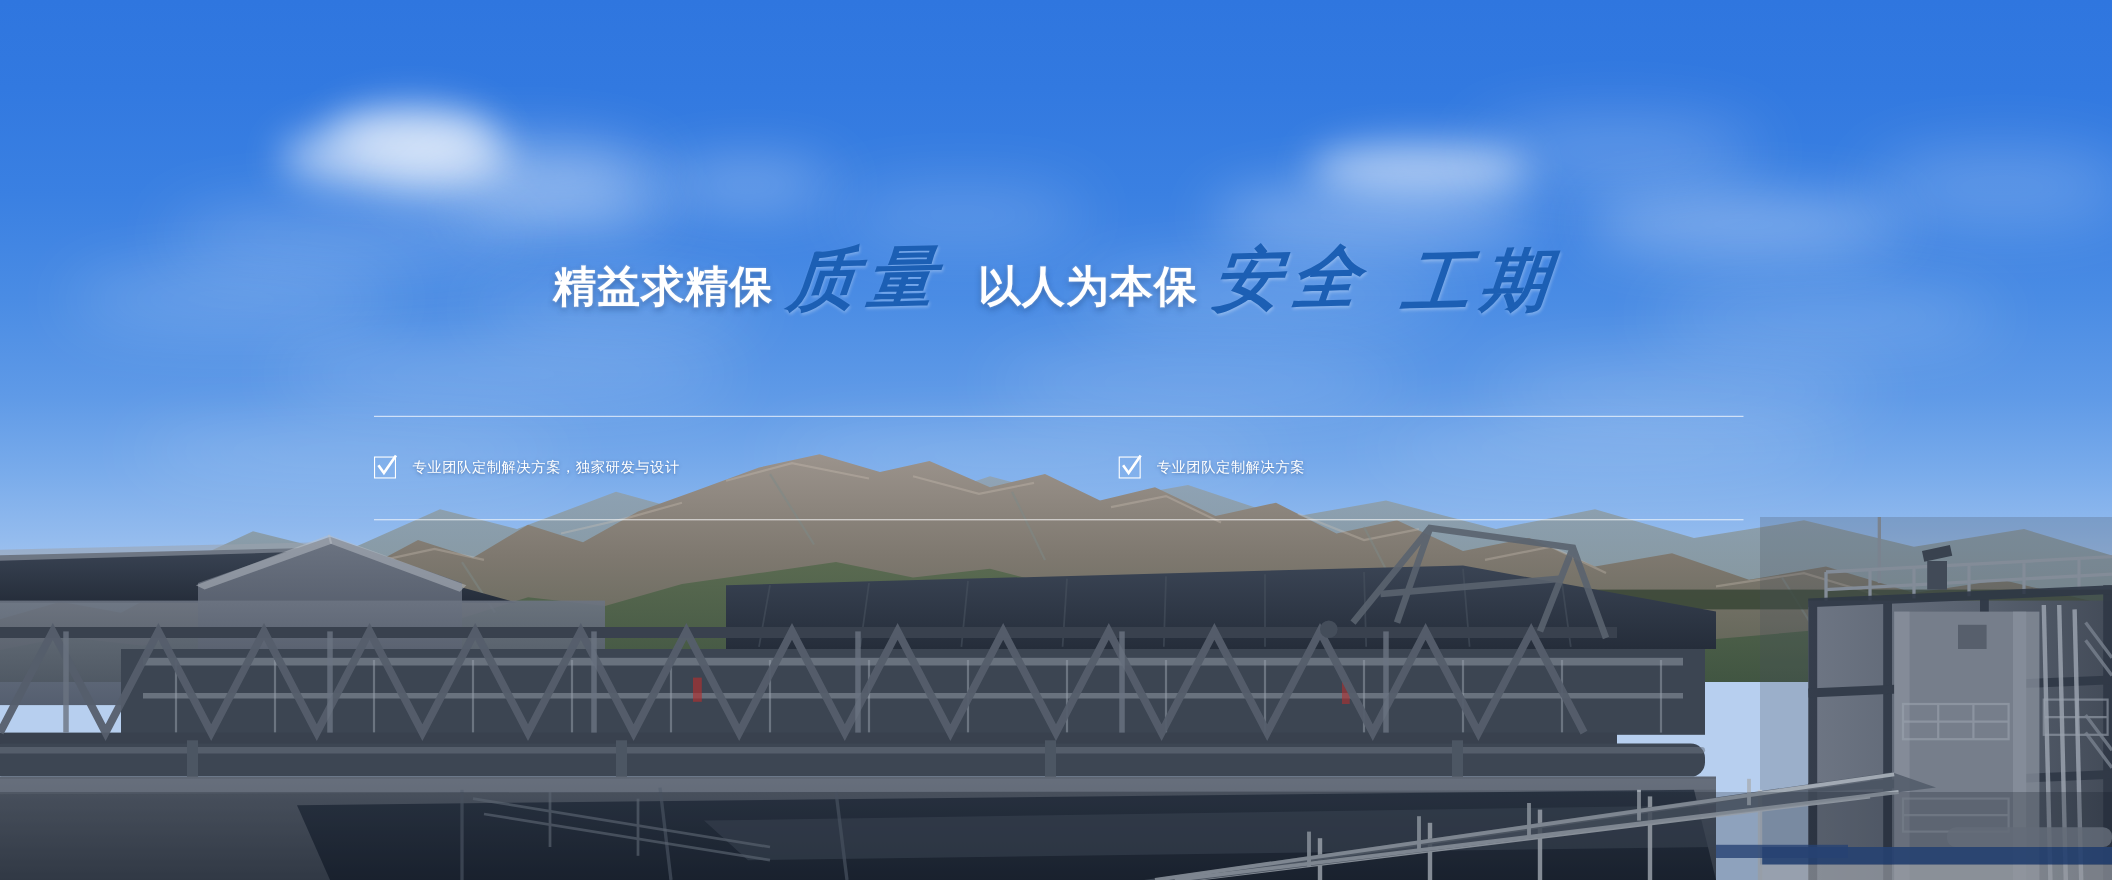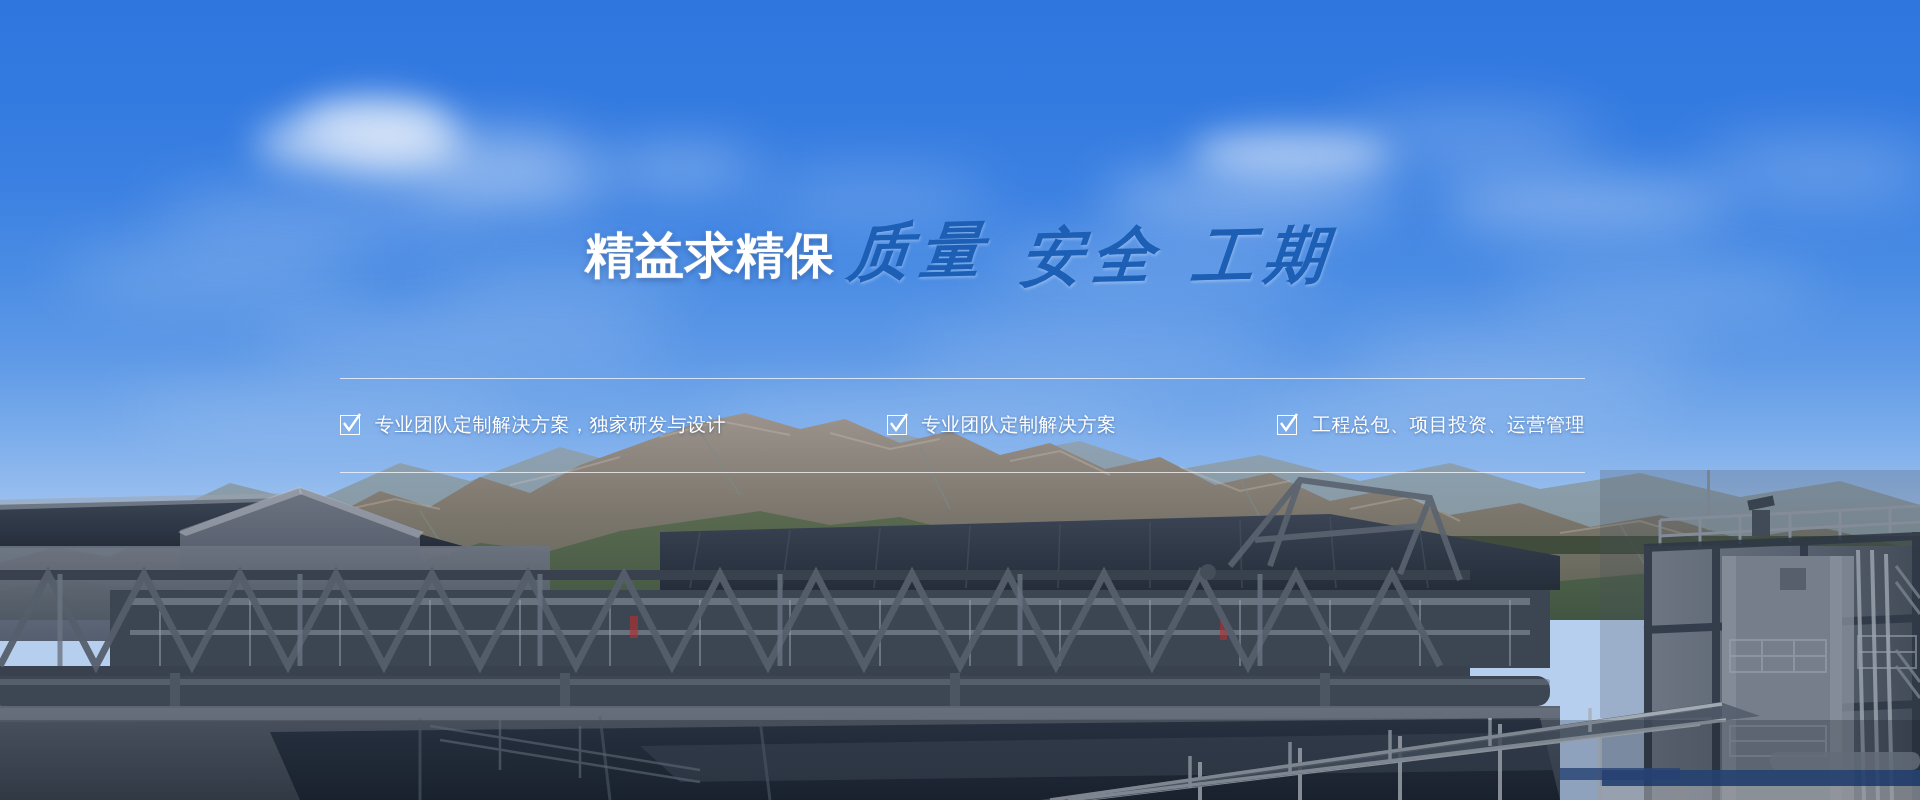--- a/index.html
+++ b/index.html
@@ -28,21 +28,21 @@
 
   
   .headline{
     position:absolute; left:0; right:0; top:208px; height:96px;
     display:flex; align-items:center; justify-content:center; gap:30px;
     white-space:nowrap; z-index:30;
   }
   .phrase{ display:flex; align-items:baseline; gap:14px; }
   .ph-plain{
     font-family:Liberation Mono, monospace;
-    font-weight:700; font-size:49px; color:#ffffff; letter-spacing:1px;
+    font-weight:700; font-size:39px; color:#ffffff; letter-spacing:1px;
     text-shadow:0 2px 6px rgba(20,55,110,.45), 0 0 2px rgba(255,255,255,.5);
     text-align:right;
   }
   .ph-callig{
     font-family:"DejaVu Serif","Liberation Serif",serif;
     font-weight:700; font-style:italic; font-size:62px;
     color:#1c5fb4; letter-spacing:9px; line-height:.9;
     transform:skewX(-7deg) rotate(-1.5deg);
     text-shadow:1px 2px 3px rgba(255,255,255,.28);
   }
@@ -60,21 +60,21 @@
     display:flex; align-items:center; z-index:30;
   }
   .feature{ display:flex; align-items:center; gap:15px; }
   .chk{
     width:20px; height:20px; flex:none; position:relative;
     border:1.5px solid #ffffff;
   }
   .chk svg{ position:absolute; left:1px; top:-4px; }
   .feat-label{
     font-family:Liberation Mono, monospace;
-    font-size:19px; color:#ffffff; letter-spacing:.5px;
+    font-size:13px; color:#ffffff; letter-spacing:.5px;
     text-shadow:0 1px 3px rgba(25,60,115,.5);
   }
   .spacer{ flex:1 1 auto; min-width:24px; }
 </style>
 </head>
 <body>
 
 <div id="banner">
 
   <div class="cloudlayer">
@@ -382,20 +382,21 @@
   </svg>
 
   <div class="headline">
 
     <div class="phrase">
       <span class="ph-plain">精益求精保</span>
       <span class="ph-callig">质量</span>
     </div>
 
     <div class="phrase">
+      <span class="ph-plain">以人为本保</span>
       <span class="ph-callig">安全</span>
     </div>
 
     <div class="phrase">
       <span class="ph-callig">工期</span>
     </div>
   </div>
 
   <div class="rule top"></div>
   <div class="rule bot"></div>
@@ -417,23 +418,15 @@
       <span class="chk">
         <svg width="20" height="24" viewBox="0 0 20 24">
           <polyline points="2,11 7,18 18,2" fill="none" stroke="#ffffff" stroke-width="2.4"></polyline>
         </svg>
       </span>
       <span class="feat-label">专业团队定制解决方案</span>
     </div>
 
     <div class="spacer"></div>
 
-    <div class="feature">
-      <span class="chk">
-        <svg width="20" height="24" viewBox="0 0 20 24">
-          <polyline points="2,11 7,18 18,2" fill="none" stroke="#ffffff" stroke-width="2.4"></polyline>
-        </svg>
-      </span>
-      <span class="feat-label">工程总包、项目投资、运营管理</span>
-    </div>
   </div>
 
 </div>
 
 </body></html>

